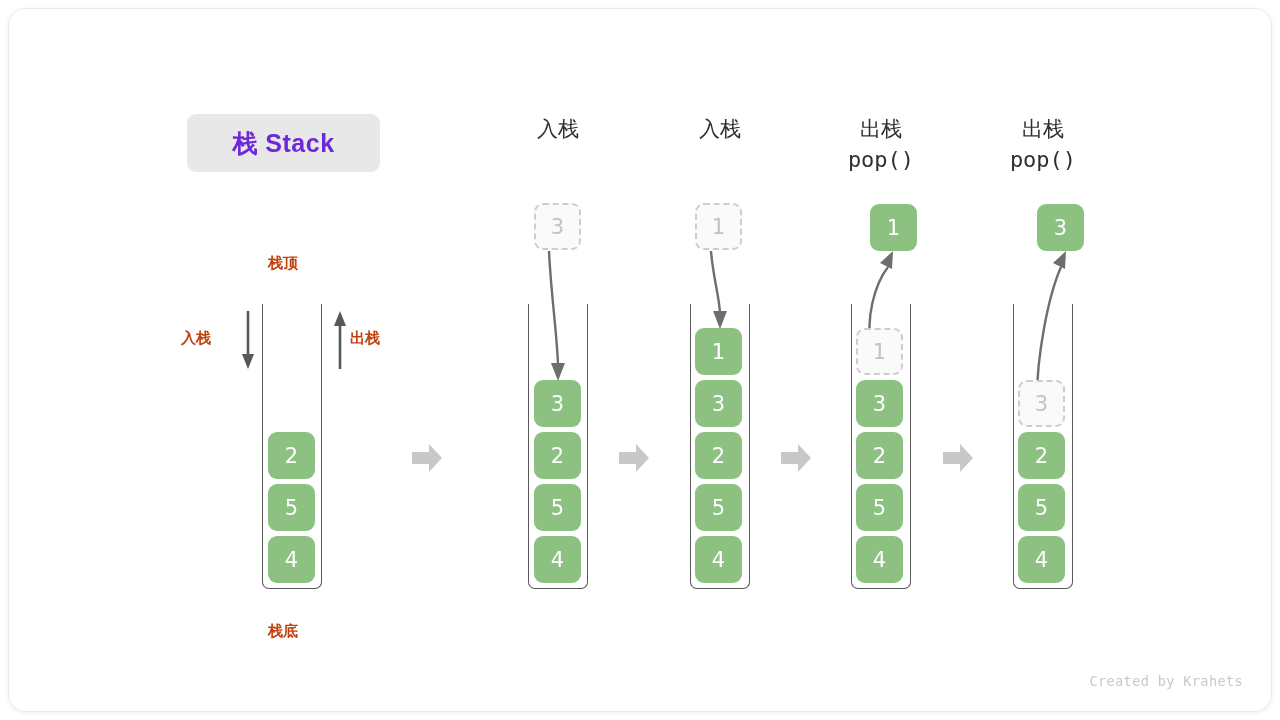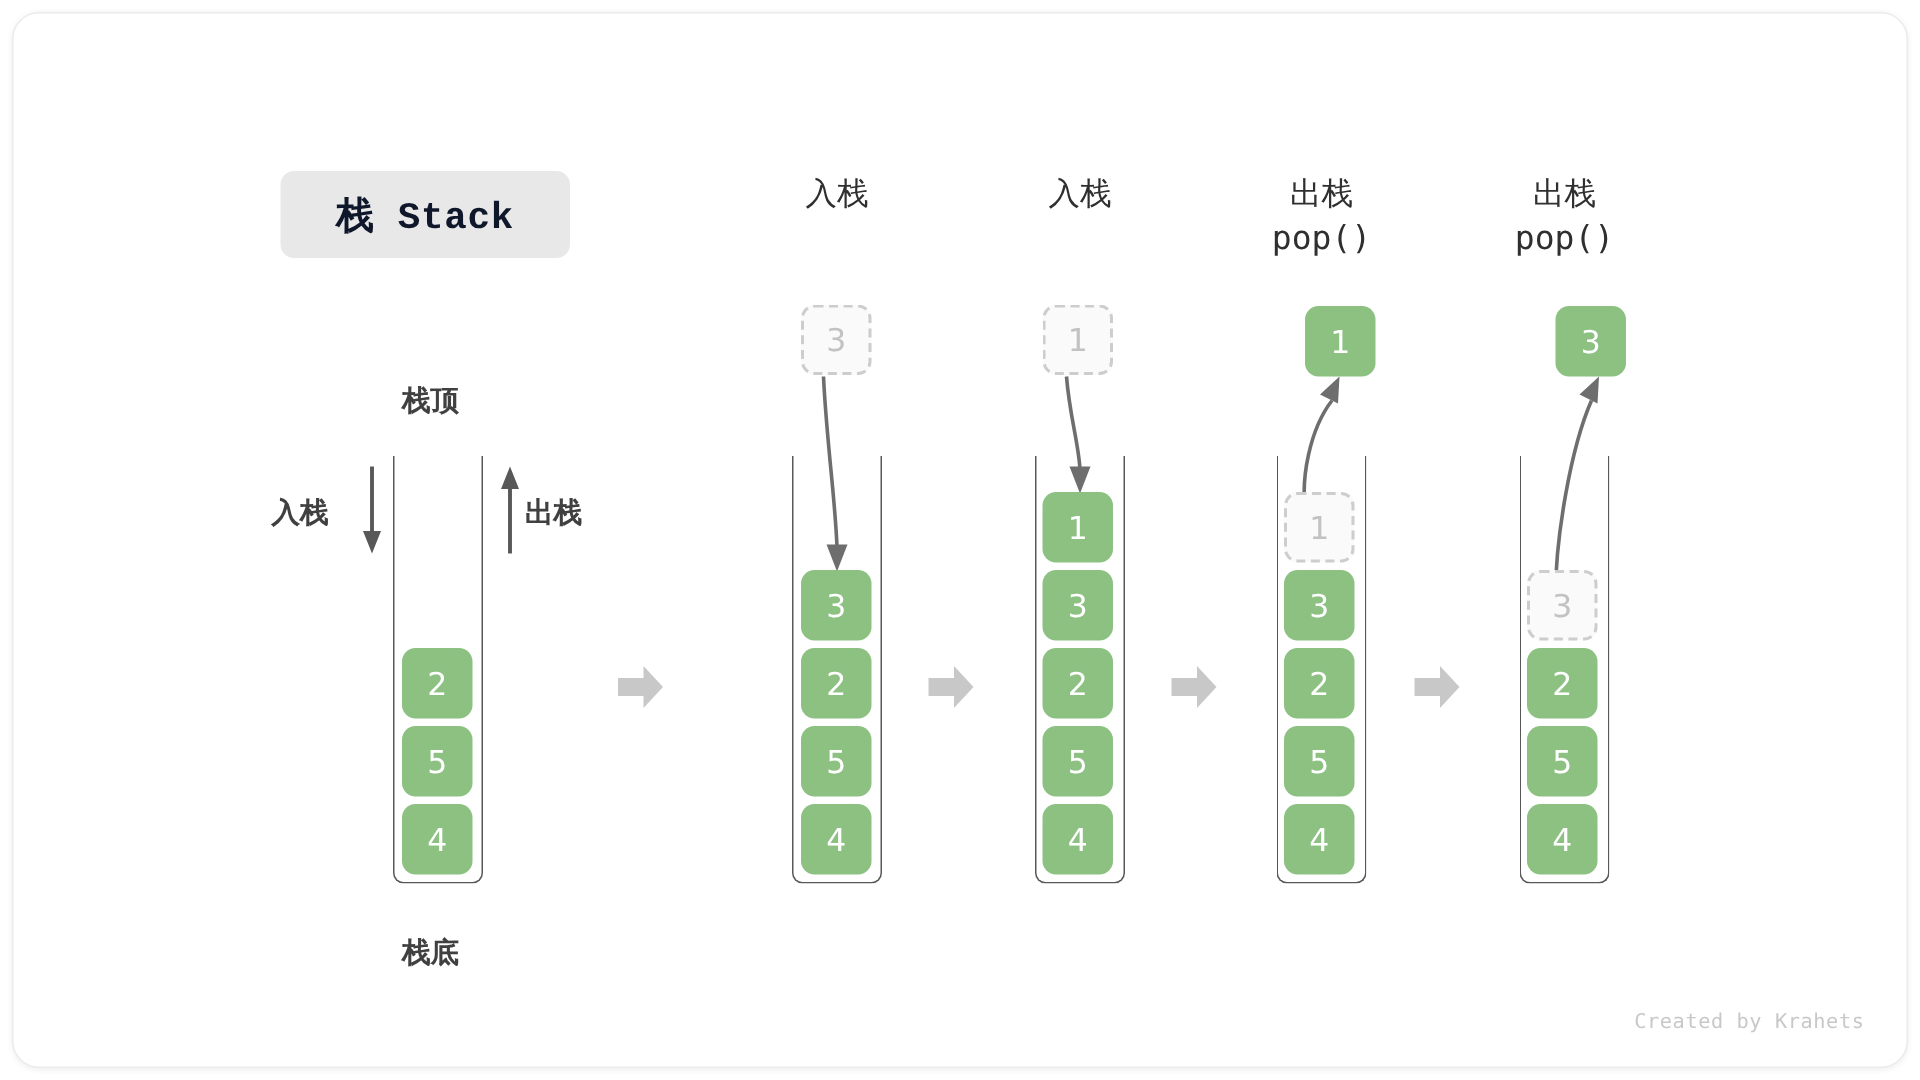--- a/index.html
+++ b/index.html
@@ -33,34 +33,34 @@
     top: 105px;
     width: 193px;
     height: 58px;
     background: #e8e8e8;
     border-radius: 9px;
     display: flex;
     align-items: center;
     justify-content: center;
   }
   #title-chip .t {
-    font-family: Liberation Mono, monospace;
+    font-family: Liberation Sans, sans-serif;
     font-size: 25px;
     font-weight: bold;
-    color: #0f172a;
+    color: #6d28d9;
     letter-spacing: 0.5px;
   }
 
   
   .cn-label {
     position: absolute;
     font-family: "DejaVu Sans", "Liberation Sans", sans-serif;
-    font-size: 19px;
+    font-size: 15px;
     font-weight: bold;
-    color: #404040;
+    color: #c2410c;
     white-space: nowrap;
   }
 
   
   .col-head {
     position: absolute;
     width: 180px;
     text-align: center;
     color: #2f2f2f;
     white-space: nowrap;

